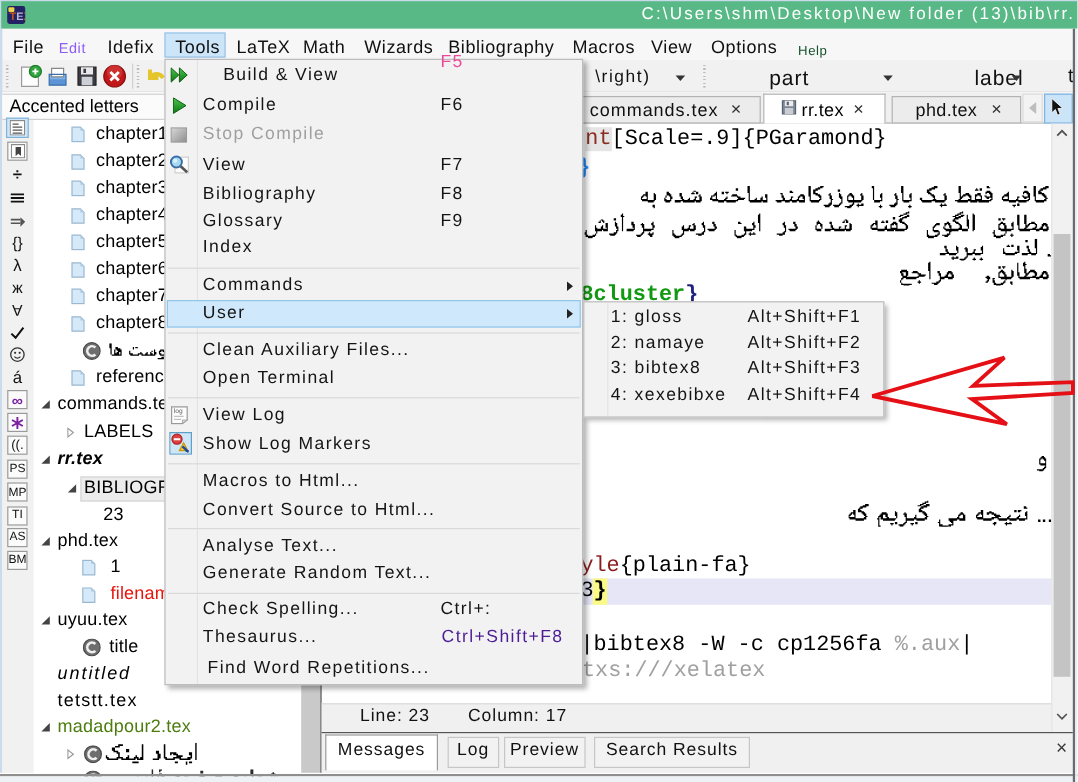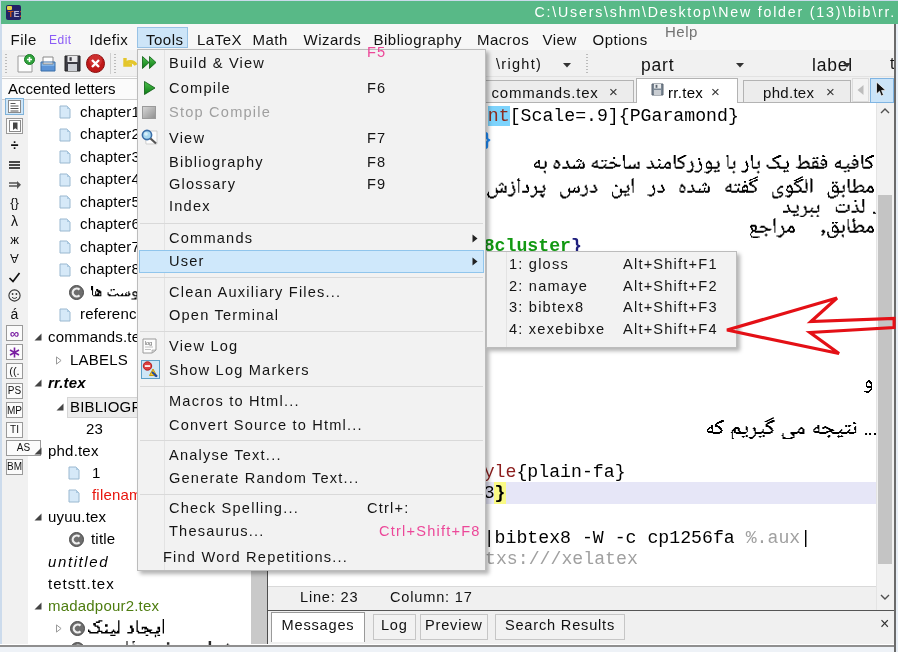--- a/index.html
+++ b/index.html
@@ -20,21 +20,21 @@
 <div class="ab" style="left:49px;top:33px;font-size:12px;letter-spacing:0.5px;color:#8b5cf6">Edit</div>
 <div class="ab" style="left:89.5px;top:30.5px;font-size:15px;letter-spacing:0.5px;color:#111">Idefix</div>
 <div class="ab" style="left:146px;top:30.5px;font-size:15px;letter-spacing:0.5px;color:#111">Tools</div>
 <div class="ab" style="left:197px;top:30.5px;font-size:15px;letter-spacing:0.5px;color:#111">LaTeX</div>
 <div class="ab" style="left:252.5px;top:30.5px;font-size:15px;letter-spacing:0.5px;color:#111">Math</div>
 <div class="ab" style="left:303.5px;top:30.5px;font-size:15px;letter-spacing:0.5px;color:#111">Wizards</div>
 <div class="ab" style="left:373.5px;top:30.5px;font-size:15px;letter-spacing:0.5px;color:#111">Bibliography</div>
 <div class="ab" style="left:477px;top:30.5px;font-size:15px;letter-spacing:0.5px;color:#111">Macros</div>
 <div class="ab" style="left:542.5px;top:30.5px;font-size:15px;letter-spacing:0.5px;color:#111">View</div>
 <div class="ab" style="left:592.5px;top:30.5px;font-size:15px;letter-spacing:0.5px;color:#111">Options</div>
-<div class="ab" style="left:665px;top:23px;font-size:15px;letter-spacing:0.5px;color:#737373">Help</div>
+<div class="ab" style="left:665px;top:37px;font-size:11px;letter-spacing:0.5px;color:#14532d">Help</div>
 <div class="ab" style="left:0;top:50px;width:898px;height:27px;background:#f1f1f1;border-bottom:1px solid #e2e2e2"></div>
 <div class="ab" style="left:5px;top:54px;width:3px;height:19px;background-image:repeating-linear-gradient(#bbb 0 1px,transparent 1px 3px);width:2px"></div>
 <div class="ab" style="left:114px;top:54px;width:3px;height:19px;background-image:repeating-linear-gradient(#bbb 0 1px,transparent 1px 3px);width:2px"></div>
 <div class="ab" style="left:586px;top:54px;width:3px;height:19px;background-image:repeating-linear-gradient(#bbb 0 1px,transparent 1px 3px);width:2px"></div>
 <div class="ab" style="left:109.5px;top:53px;width:1px;height:21px;background:#d0d0d0"></div>
 <svg class="ab" style="left:15px;top:54px" width="100" height="20" viewBox="0 0 100 20">
 <g>
       <path d="M3 2h10l4 4v12H3z" fill="#fdfdfd" stroke="#9a9a9a"></path>
       <path d="M13 2l4 4h-4z" fill="#d8d8d8" stroke="#9a9a9a" stroke-width=".7"></path>
       <circle cx="14.5" cy="5.5" r="5" fill="#2fa33c" stroke="#1c7a28"></circle>
@@ -151,21 +151,21 @@
   </div>
 <div class="ab" style="left:6px;top:382.5px;width:17px;height:16px;background:#fbfbfb;border:1px solid #9a9a9a;display:flex;align-items:center;justify-content:center">
     <span style="font-size:10px;color:#111;font-weight:normal;font-style:normal">PS</span>
   </div>
 <div class="ab" style="left:6px;top:402px;width:17px;height:16px;background:#fbfbfb;border:1px solid #9a9a9a;display:flex;align-items:center;justify-content:center">
     <span style="font-size:10px;color:#111;font-weight:normal;font-style:normal">MP</span>
   </div>
 <div class="ab" style="left:6px;top:421.5px;width:17px;height:16px;background:#fbfbfb;border:1px solid #9a9a9a;display:flex;align-items:center;justify-content:center">
     <span style="font-size:10px;color:#111;font-weight:normal;font-style:normal">TI</span>
   </div>
-<div class="ab" style="left:6px;top:439.5px;width:35px;height:16px;background:#fbfbfb;border:1px solid #9a9a9a;display:flex;align-items:center;justify-content:center">
+<div class="ab" style="left:6px;top:439.5px;width:17px;height:16px;background:#fbfbfb;border:1px solid #9a9a9a;display:flex;align-items:center;justify-content:center">
     <span style="font-size:10px;color:#111;font-weight:normal;font-style:normal">AS</span>
   </div>
 <div class="ab" style="left:6px;top:458.5px;width:17px;height:16px;background:#fbfbfb;border:1px solid #9a9a9a;display:flex;align-items:center;justify-content:center">
     <span style="font-size:10px;color:#111;font-weight:normal;font-style:normal">BM</span>
   </div>
 <svg class="ab" style="left:59px;top:105px" width="12" height="14" viewBox="0 0 12 14">
     <path d="M1 1h7l3 3v9H1z" fill="#d6e9f8" stroke="#9ab8d0"></path>
     <path d="M8 1l3 3H8z" fill="#aecbe2"></path>
   </svg>
 <div class="tree" style="left:80px;top:100.75px;color:#000">chapter1</div>
@@ -303,21 +303,21 @@
 <div class="ab" style="left:826px;top:83px;font-size:15px;color:#333">×</div>
 <div class="ab" style="left:852px;top:78px;width:17px;height:24px;background:#f3f3f3;border:1px solid #dcdcdc"></div>
 <svg class="ab" style="left:856px;top:84px" width="9" height="12" viewBox="0 0 9 12">
     <path d="M7.5 1L1.5 6l6 5z" fill="#bdbdbd"></path>
   </svg>
 <div class="ab" style="left:869.5px;top:77.5px;width:24px;height:25px;background:#cbe4f8;border:1px solid #7fb4e2"></div>
 <svg class="ab" style="left:875px;top:81px" width="11" height="17" viewBox="0 0 11 17">
     <path d="M1.5 1v12l3-2.8 1.8 4.8 2.2-.9-1.9-4.6 4-0.3z" fill="#111" stroke="#fff" stroke-width=".7"></path>
   </svg>
 <div class="ab" style="left:268px;top:482px;width:608px;height:21.5px;background:#e6e6f7"></div>
-<div class="mono ab" style="left:487.8px;top:106.9px;color:#000"><span style="background:#7dd3fc;color:#8b2d20">nt</span>[Scale=.9]{PGaramond}</div>
+<div class="mono ab" style="left:487.8px;top:106.9px;color:#000"><span style="background:#e5e5e5;color:#8b2d20">nt</span>[Scale=.9]{PGaramond}</div>
 <div class="mono ab" style="left:481px;top:130.9px;color:#1e8fff"><b>}</b></div>
 <svg style="position:absolute;left:534.0px;top:155.2px" width="340.0" height="18.6" viewBox="0 0 348 19" preserveAspectRatio="none">
     <path d="M91 0v6h1v7h1v1h10v-1h1v1h4v-7h-2v3h1v2h-3v-3h-1v1h-1v2h-3v-2h-1v1h-1v1h-4v-12zM143 0v9h1v4h1v1h7v-1h1v-1h1v-4h-1v-1h-2v-1h-2v-2h2v-1h2v-1h2v-1h1v-1h-3v1h-2v1h-2v1h-2v4h2v1h2v1h1v1h1v1h-1v1h-7v-12zM197 0v2h1v10h1v2h5v-1h2v-7h-1v1h-1v3h1v2h-6v-12zM222 0v6h1v7h1v1h5v-1h2v-7h-1v1h-1v3h1v2h-6v-12zM250 0v1h-2v1h-2v1h-2v3h1v1h2v1h1v1h1v1h1v1h-1v1h-9v-2h-2v2h1v1h1v1h8v-1h3v1h8v-1h1v-1h1v-4h-1v-2h-1v1h-1v1h1v4h-7v-1h-1v-3h-1v-1h-2v-1h-1v-1h-1v-1h2v-1h3v-1h2v-2zM271 0v6h1v5h-1v1h-3v1h2v1h9v-1h2v1h6v-1h1v1h9v-1h2v-1h1v-6h-1v-1h-1v-1h-3v1h-1v2h1v-1h2v1h1v2h-3v-1h-2v1h1v1h1v1h2v-1h2v1h-1v1h-7v-4h-1v-2h-3v1h-2v5h-3v-4h-1v-1h-1v-1h-3v1h-2v1h-1v1h-1v-9zM295 0v2h3v-1h-1v-1zM327 0v2h2v-2zM335 0v9h1v4h1v1h7v-1h2v-2h1v-1h-1v-2h-1v-1h-1v-1h-2v-1h-1v-1h2v-1h3v-1h2v-2h-3v1h-2v1h-2v1h-1v1h-1v3h3v1h1v1h1v1h1v1h-1v1h-7v-12zM81 2v2h2v-2zM287 2h-1v1h-1v1h3v-1h-1zM289 2v2h2v-2zM168 3v2h2v-2zM45 4v1h-1v1h-1v1h3v-1h-1v-1h2v2h2v-2h-2v-1zM127 4v2h3v-1h-1v-1zM327 4v1h-1v2h1v-1h2v1h1v2h-3v-1h-2v1h1v1h1v1h2v-1h2v1h-1v1h-8v-2h1v-1h-2v2h-1v1h-6v-7h-1v1h-1v1h-2v1h-1v1h-1v3h1v1h5v1h6v-1h2v1h7v-1h2v-1h1v-6h-1v-1h-1v-1zM4 5v2h-2v1h-1v1h-1v3h1v1h5v1h5v-1h1v-1h1v-5h-1v-1h-1v6h-5v-7zM22 5v3h-1v2h-1v3h1v1h4v-1h1v-2h1v-2h-1v-2h-1v-1h-1v-1zM65 5h-1v1h-1v1h-1v1h-2v2h-1v2h2v1h5v1h5v-1h2v1h8v-1h2v-1h5v-1h1v-1h-4v-1h-2v-1h-1v-1h-4v1h-1v1h5v1h1v1h-1v1h-9v-1h1v-2h-1v1h-1v1h-1v1h-5v-1h-1zM69 5v2h2v-2zM72 5v1h1v1h1v-1h1v-1zM33 6v3h1v2h1v1h-6v2h5v-1h2v1h10v-1h1v1h4v-1h1v-4h-1v-2h-1v1h-1v1h1v3h-3v-2h1v-1h-2v2h-1v1h-3v-2h-1v1h-1v1h-3v-1h-1v-2h-1v-3zM119 6v1h1v3h1v2h-6v1h1v1h4v-1h3v1h4v-1h2v1h4v-1h2v1h5v-6h-1v-1h-3v1h-1v1h-1v2h-1v1h-4v-2h1v-1h-2v2h-1v1h-4v-2h-1v-2h-1v-2zM162 6h-1v1h-1v1h1v3h1v3h-1v1h-1v1h-4v1h1v1h4v-1h1v-1h1v-4h1v-1h-1v-3h-1zM170 6h-1v4h1v1h1v3h-1v1h-1v1h-5v1h1v1h4v-1h1v-1h1v-1h1v-6h-1v-2h-1zM178 6v1h-1v1h-1v5h1v1h4v1h-1v1h-2v1h-4v1h2v1h3v-1h1v-1h1v-1h1v-2h6v-1h1v-1h1v-4h-1v-2h-1v1h-1v1h1v4h-6v-4h-1v-1h-1v-1zM218 6h-1v1h-1v1h1v3h1v3h-1v1h-1v1h-4v1h1v1h4v-1h1v-1h1v-4h1v-1h-1v-3h-1zM3 8h1v1h1v2h-4v-1h1v-1h1zM22 8h2v1h1v3h-3v-1h-1v-1h1zM63 8h1v3h-3v-2h2zM178 8h1v1h1v1h1v2h-4v-3h1zM277 8h2v1h1v1h1v1h-2v1h-6v-1h1v-1h1v-1h2zM287 8h2v1h1v2h-4v-2h1zM136 9h2v2h1v1h-4v-2h1zM310 9h3v2h-4v-1h1zM186 15h-1v1h-1v1h1v1h1v-1h4v-2h-2v1h-2zM257 15h-1v1h-1v1h1v1h1v-1h4v-1h-1v-1h-1v1h-2zM321 15v2h2v-2zM10 16v2h1v1h1v-3zM205 16h-1v1h-1v1h1v1h1v-1h1v-1h-1zM230 16h-1v1h-1v1h1v1h1v-1h1v-1h-1zM317 16v1h1v1h1v-1h1v-1z" fill="#000" fill-rule="evenodd"></path>
   </svg>
 <svg style="position:absolute;left:487.0px;top:176.3px" width="387.0" height="22.5" viewBox="0 0 396 23" preserveAspectRatio="none">
     <path d="M277 0h-1v1h-2v1h-2v1h-3v1h-1v1h2v-1h2v-1h3v1h-2v1h-2v1h-2v1h-1v2h1v1h2v1h2v1h1v3h-7v-5h-1v-1h-3v1h-1v1h-1v4h-3v-3h-1v1h-1v2h-6v-7h-2v2h-2v1h-1v1h-1v3h1v1h5v1h6v-1h2v1h6v-1h1v1h8v-1h2v-1h1v-3h-1v-1h-1v-1h-1v-1h-2v-2h1v-1h3v-1h2v-2h-2v-1h2zM323 0h-1v1h-2v1h-2v1h-2v1h-2v1h2v1h-1v1h-1v2h2v1h1v1h2v1h1v2h-1v1h-6v-3h-1v-2h-1v-1h-2v1h-2v3h-1v2h1v1h1v1h3v2h-2v1h-4v1h2v1h3v-1h1v-1h1v-2h1v-1h6v-1h3v1h5v-2h1v-8h-1v-4h-1v10h1v2h-5v-3h-1v-1h-1v-1h-1v-1h-2v-1h-1v-1h3v-1h2v-1h2v-1h1v-1h-3v-1h2zM33 2h-1v1h-1v2h1v12h1v-12h1v-1h-1zM150 2h-1v1h-1v7h1v7h1zM319 3h2v1h-2zM332 2h-1v15h1v-1h1v-13h-1zM317 4h2v1h-2zM369 3v9h1v4h1v1h9v-1h5v1h3v-1h3v1h4v-1h1v-3h-1v-2h-1v-1h-3v1h-1v2h-1v1h-1v1h-3v-1h1v-3h-1v-1h-1v-1h-3v1h-2v1h-1v1h-1v-9h-2v8h1v3h-1v1h-4v-12zM263 5v2h2v-2zM25 6v2h2v-2zM353 6v2h2v-2zM356 6v1h1v1h1v-1h1v-1zM14 7v1h-1v1h-1v1h2v-2h1v1h1v1h1v-2h-1v-1zM222 7v1h-1v1h-1v1h2v-2h1v2h2v-2h-1v-1zM200 8h-1v1h-1v3h-1v4h1v1h4v-2h1v-4h-1v-1h-1v-1h-1zM255 8h-1v1h-1v1h3v-1h-1zM257 8v2h2v-2zM27 9h-1v4h1v2h1v1h-1v2h-2v1h-4v1h1v1h4v-1h1v-1h1v-2h1v-4h-1v-3h-1zM40 9v3h1v2h1v1h-6v2h6v-1h1v-5h-1v-2zM59 9h-1v1h-1v2h1v3h-7v-4h-1v-1h-1v1h-1v1h1v2h1v4h-1v1h-1v1h-4v1h1v1h3v-1h1v-1h1v-1h1v-2h6v-1h2v-2h1v-2h-1zM102 9h-1v1h-1v2h1v2h1v3h-1v1h-1v1h-5v1h2v1h3v-1h2v-2h1v-6h-1zM109 9v2h1v2h1v2h-6v1h1v1h5v-1h1v-1h1v-2h-1v-2h-1v-2zM131 9v2h3v-1h-1v-1zM145 9h-1v1h-1v2h1v3h-6v-2h-2v4h1v2h-1v1h-2v1h-4v-1h-1v-4h-1v5h1v1h1v1h4v-1h2v-1h1v-1h1v-3h5v-1h2v-2h1v-2h-1zM171 9h-1v1h-1v2h1v2h1v3h-1v1h-1v1h-5v1h2v1h3v-1h2v-2h1v-6h-1zM178 9v2h1v2h1v2h-6v1h1v1h5v-1h1v-1h1v-2h-1v-2h-1v-2zM209 9v2h1v3h1v1h-6v2h5v-1h3v1h9v-1h1v1h4v-1h1v-5h-1v-1h-1v5h-3v-2h1v-1h-2v3h-4v-1h1v-1h-2v2h-4v-1h-1v-2h-1v-3zM355 9v1h-1v1h-1v5h2v1h4v2h-1v1h-3v1h-4v-1h-1v-4h-1v2h-1v1h1v3h2v1h4v-1h2v-1h2v-2h1v-2h4v-1h2v-7h-1v1h-1v3h1v2h-5v-3h-1v-2h-2v-1zM18 10v4h1v1h-3v-3h-1v1h-1v2h-3v-1h-1v-2h-1v5h1v2h-1v1h-2v1h-4v-1h-1v-4h-1v2h-1v2h1v2h2v1h4v-1h2v-1h1v-2h1v-2h4v-1h1v1h4v-7zM94 10h-1v1h-1v1h1v3h-3v-2h1v-1h-2v2h-1v1h-3v-3h-1v1h-1v3h1v3h-1v1h-1v1h-4v-1h-1v-1h-1v-3h-1v5h1v1h1v1h4v-1h2v-1h1v-1h1v-3h4v-1h1v1h4v-1h1v-4h-1zM199 11h2v2h1v2h-4v-3h1zM247 11h1v1h1v2h-4v-1h1v-1h1zM264 11h1v1h1v2h-4v-2h2zM300 10v1h-1v1h-1v1h-1v4h1v1h4v1h-1v1h-2v1h-5v-1h-1v-4h-1v6h1v1h5v-1h3v-1h1v-1h1v-3h-1v-1h-4v-2h1v-1h1v-1h3v-2zM309 11h1v1h1v2h1v1h-4v-1h-1v-1h1v-1h1zM355 11h2v1h1v3h-3v-1h-1v-2h1zM380 11h4v1h1v1h-1v1h-2v1h-5v-1h1v-1h1v-1h1zM392 12h1v1h1v2h-3v-2h1zM56 18h-1v1h-1v1h1v1h1v1h2v-2h1v-2h-1v1h-2zM142 18h-1v1h-1v1h1v1h1v-1h4v-1h-1v-1h-1v1h-2zM365 19h-1v1h-1v1h1v1h1v-1h1v-1h-1z" fill="#000" fill-rule="evenodd"></path>
   </svg>
 <svg style="position:absolute;left:783.0px;top:198.7px" width="93.0" height="18.6" viewBox="0 0 95 19" preserveAspectRatio="none">
     <path d="M81 0v8h1v4h-4v-1h-1v-2h-1v-3h-2v2h1v3h1v1h-6v2h5v-1h3v1h4v-1h1v-13zM73 1v2h2v-2zM59 5h-1v1h-1v1h3v-1h-1zM61 5v2h2v-2zM4 6v2h1v3h1v1h-6v2h5v-1h3v1h6v-1h1v-1h1v-5h-1v-1h-1v4h1v2h-7v-1h-1v-2h-1v-3zM37 6h-1v1h-1v3h1v2h-6v-2h1v-1h-2v2h-1v1h-4v-4h-1v-1h-1v1h-1v1h1v2h1v4h-1v1h-1v1h-4v1h1v1h3v-1h1v-1h1v-1h1v-2h4v-1h2v1h5v-1h2zM66 6v4h1v1h-3v1h-8v-1h-1v-3h-1v5h2v1h8v-1h2v-1h2v-6zM92 13v2h3v-1h-1v-1zM12 15h-1v1h-1v1h1v1h1v-1h4v-2h-2v1h-2zM30 16h-1v1h-1v1h1v1h1v-1h1v-1h-1zM36 16h-1v1h-1v1h1v1h1v-1h1v-1h-1z" fill="#000" fill-rule="evenodd"></path>
   </svg>
@@ -358,21 +358,21 @@
 <div class="ab" style="left:495px;top:614px;width:130px;height:26px;background:#f2f2f2;border:1px solid #c6c6c6"></div>
 <div class="ab" style="left:495px;top:617px;width:130px;text-align:center;font-size:14.6px;letter-spacing:0.8px;color:#111">Search Results</div>
 <div class="ab" style="left:880px;top:615px;font-size:16px;color:#333">×</div>
 <div class="ab" style="left:0;top:645px;width:898px;height:1.5px;background:#8f8f8f"></div>
 <div class="ab" style="left:0;top:646.5px;width:898px;height:5.5px;background:#eef2f7"></div>
 <div class="ab" style="left:894px;top:24px;width:2px;height:628px;background:#6b6b6b"></div>
 <div class="ab" style="left:896px;top:24px;width:2px;height:628px;background:#e8eef5"></div>
 <div class="ab" style="left:137px;top:49px;width:349px;height:522px;background:#f2f2f2;border:1px solid #bcbcbc;box-shadow:3px 3px 4px rgba(0,0,0,0.3)"></div>
 <div class="ab" style="left:163.5px;top:50px;width:1px;height:520px;background:#e3e3e3"></div>
 <div class="ab" style="left:139px;top:250px;width:345px;height:22.5px;background:#cfe8fb;border:1px solid #90c5ec"></div>
-<div class="mi" style="left:169px;top:54.8px;color:#141414">Build &amp; View</div>
+<div class="mi" style="left:186px;top:54.8px;color:#141414">Build &amp; View</div>
 <div class="mi" style="left:367px;top:44px;color:#ec4899">F5</div>
 <div class="mi" style="left:169px;top:79.8px;color:#141414">Compile</div>
 <div class="mi" style="left:367px;top:79.8px;color:#141414">F6</div>
 <div class="mi" style="left:169px;top:103.8px;color:#9f9f9f">Stop Compile</div>
 <div class="mi" style="left:169px;top:129.8px;color:#141414">View</div>
 <div class="mi" style="left:367px;top:129.8px;color:#141414">F7</div>
 <div class="mi" style="left:169px;top:153.8px;color:#141414">Bibliography</div>
 <div class="mi" style="left:367px;top:153.8px;color:#141414">F8</div>
 <div class="mi" style="left:169px;top:175.8px;color:#141414">Glossary</div>
 <div class="mi" style="left:367px;top:175.8px;color:#141414">F9</div>
@@ -395,22 +395,22 @@
 <div class="ab" style="left:140px;top:385.5px;width:343px;height:1px;background:#d9d9d9"></div>
 <div class="mi" style="left:169px;top:393.3px;color:#141414">Macros to Html...</div>
 <div class="mi" style="left:169px;top:416.8px;color:#141414">Convert Source to Html...</div>
 <div class="ab" style="left:140px;top:440px;width:343px;height:1px;background:#d9d9d9"></div>
 <div class="mi" style="left:169px;top:446.8px;color:#141414">Analyse Text...</div>
 <div class="mi" style="left:169px;top:469.8px;color:#141414">Generate Random Text...</div>
 <div class="ab" style="left:140px;top:493.5px;width:343px;height:1px;background:#d9d9d9"></div>
 <div class="mi" style="left:169px;top:500.3px;color:#141414">Check Spelling...</div>
 <div class="mi" style="left:367px;top:500.3px;color:#141414">Ctrl+:</div>
 <div class="mi" style="left:169px;top:523.3px;color:#141414">Thesaurus...</div>
-<div class="mi" style="left:379px;top:523.3px;color:#ec4899">Ctrl+Shift+F8</div>
-<div class="mi" style="left:163px;top:548.8px;color:#141414">Find Word Repetitions...</div>
+<div class="mi" style="left:368px;top:523.3px;color:#4c1d95">Ctrl+Shift+F8</div>
+<div class="mi" style="left:173px;top:548.8px;color:#141414">Find Word Repetitions...</div>
 <svg class="ab" style="left:142px;top:56px" width="15" height="13" viewBox="0 0 15 13">
     <defs>
       <linearGradient id="gg" x1="0" y1="0" x2="0" y2="1">
         <stop offset="0" stop-color="#4fc24f"></stop>
         <stop offset="1" stop-color="#0c7a14"></stop>
       </linearGradient>
     </defs>
     <path d="M0.5 0.5l6.5 6-6.5 6z" fill="url(#gg)" stroke="#0a5c10" stroke-width=".8"></path>
     <path d="M7.5 0.5l6.5 6-6.5 6z" fill="url(#gg)" stroke="#0a5c10" stroke-width=".8"></path>
   </svg>

